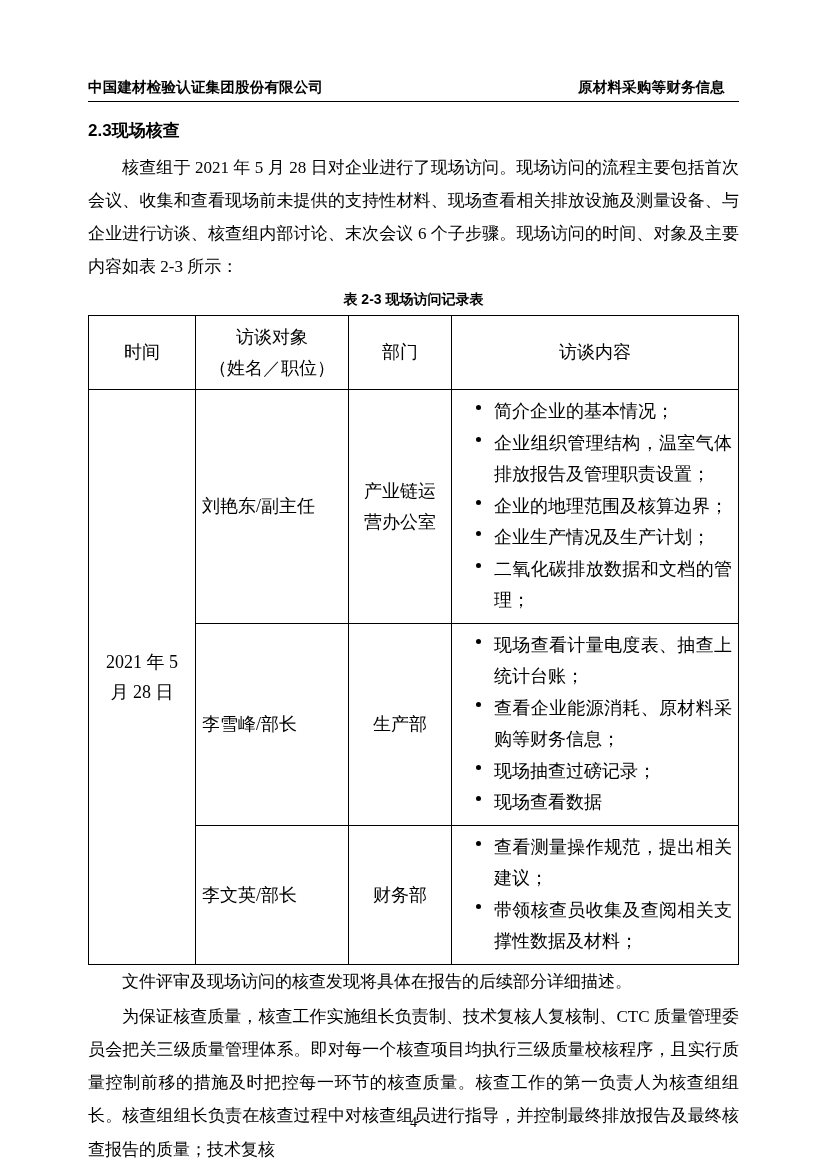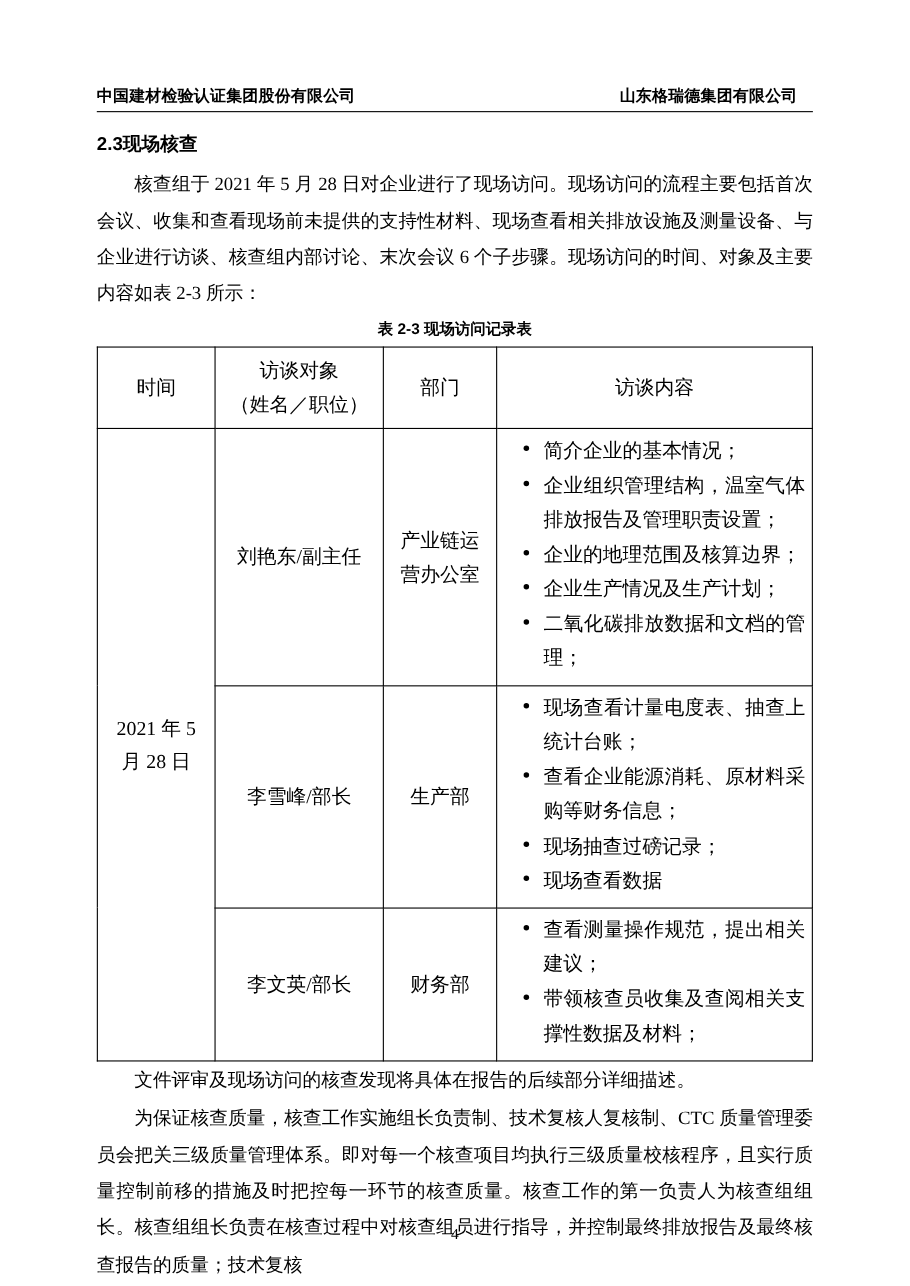--- a/index.html
+++ b/index.html
@@ -77,29 +77,28 @@
     border: 1px solid #000;
     padding: 6px 6px;
     vertical-align: middle;
     line-height: 1.7;
   }
   table.record th {
     font-weight: normal;
     text-align: center;
   }
   .col-time { width: 94px; text-align: center; }
-  .col-person { width: 140px; text-align: center; }
+  .col-person { width: 140px; text-align: left; }
   .col-dept { width: 90px; text-align: center; }
   .col-content { }
 
   ul.bullets {
     margin: 0;
     padding-left: 18px;
     list-style: none;
-    font-family: Liberation Mono, monospace;
   }
   ul.bullets li {
     position: relative;
     padding-left: 18px;
     line-height: 1.75;
     text-align: justify;
     text-justify: inter-ideograph;
   }
   ul.bullets li::before {
     content: "";
@@ -125,21 +124,21 @@
     font-family: "Liberation Serif", "DejaVu Serif", serif;
   }
 </style>
 </head>
 <body>
 
 <div class="page">
 
   <div class="header">
     <div class="left">中国建材检验认证集团股份有限公司</div>
-    <div class="right">山东格瑞德集团有限公司</div>
+    <div class="right">原材料采购等财务信息</div>
   </div>
 
 
   <h2 class="section">
     <span class="num">2.3</span><span>现场核查</span>
   </h2>
 
   <p class="body-text indent">核查组于 2021 年 5 月 28 日对企业进行了现场访问。现场访问的流程主要包括首次会议、收集和查看现场前未提供的支持性材料、现场查看相关排放设施及测量设备、与企业进行访谈、核查组内部讨论、末次会议 6 个子步骤。现场访问的时间、对象及主要内容如表 2-3 所示：</p>
 
   <div class="table-title">表 2-3 现场访问记录表</div>

